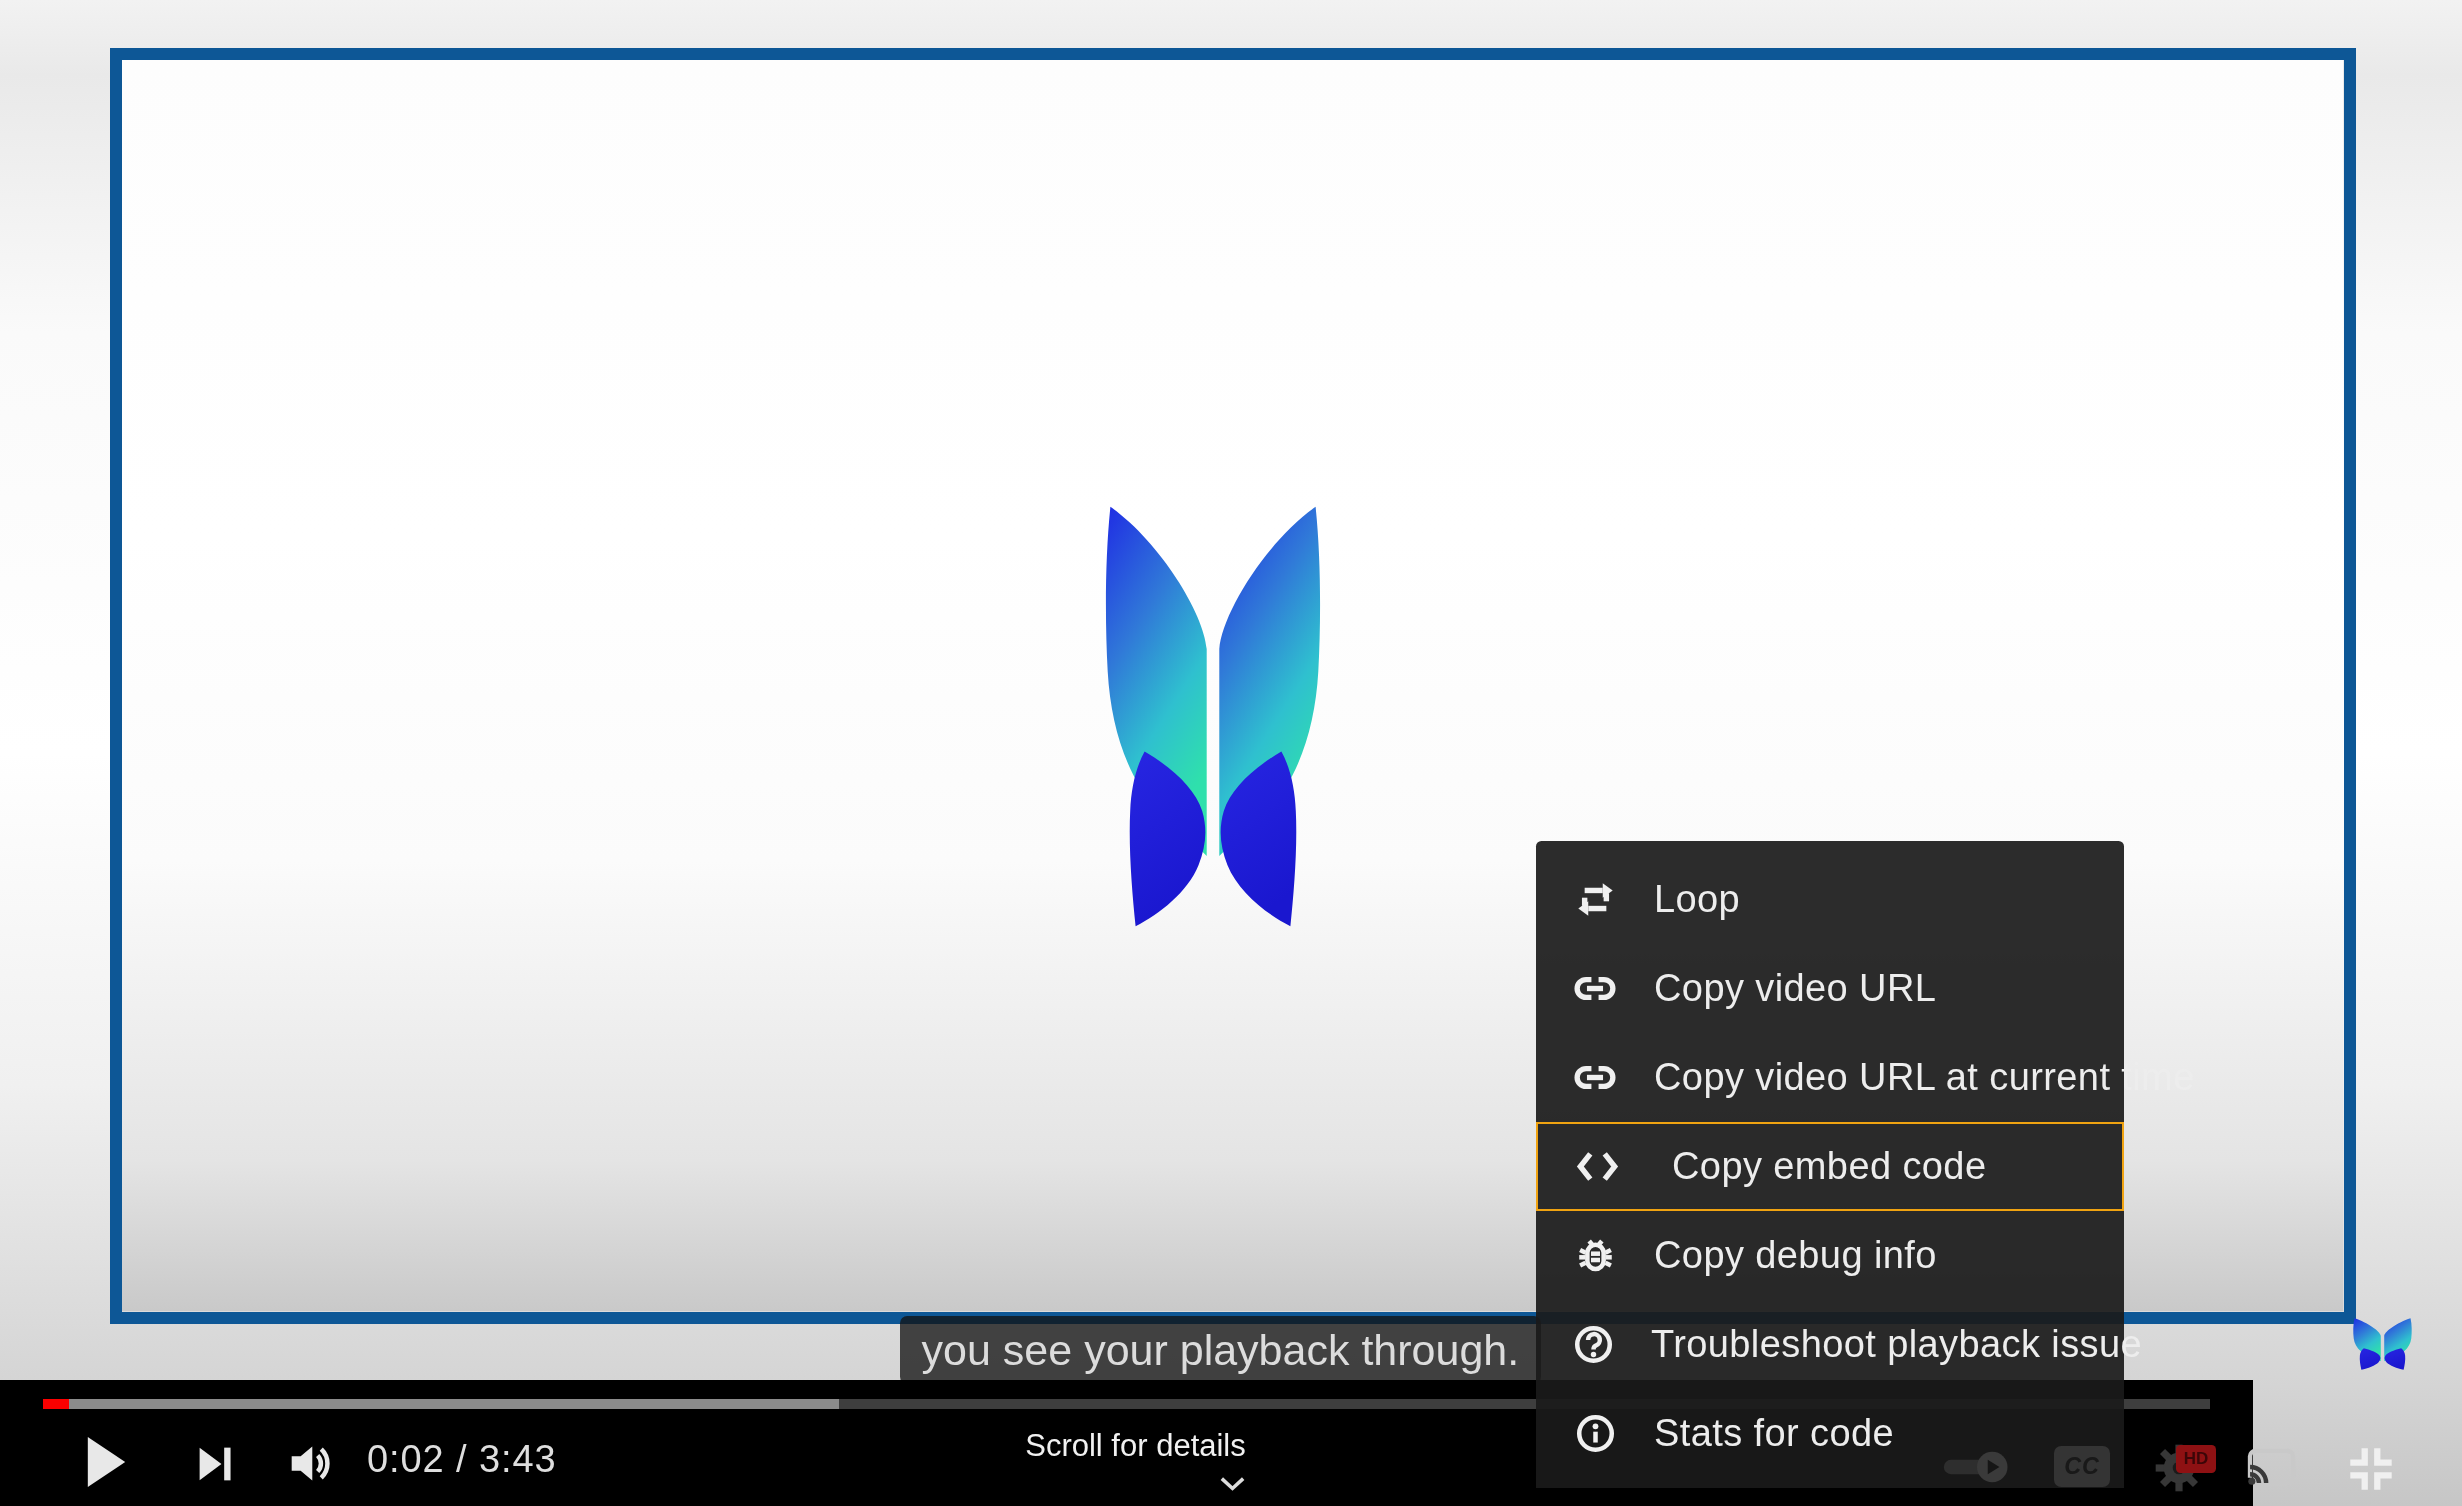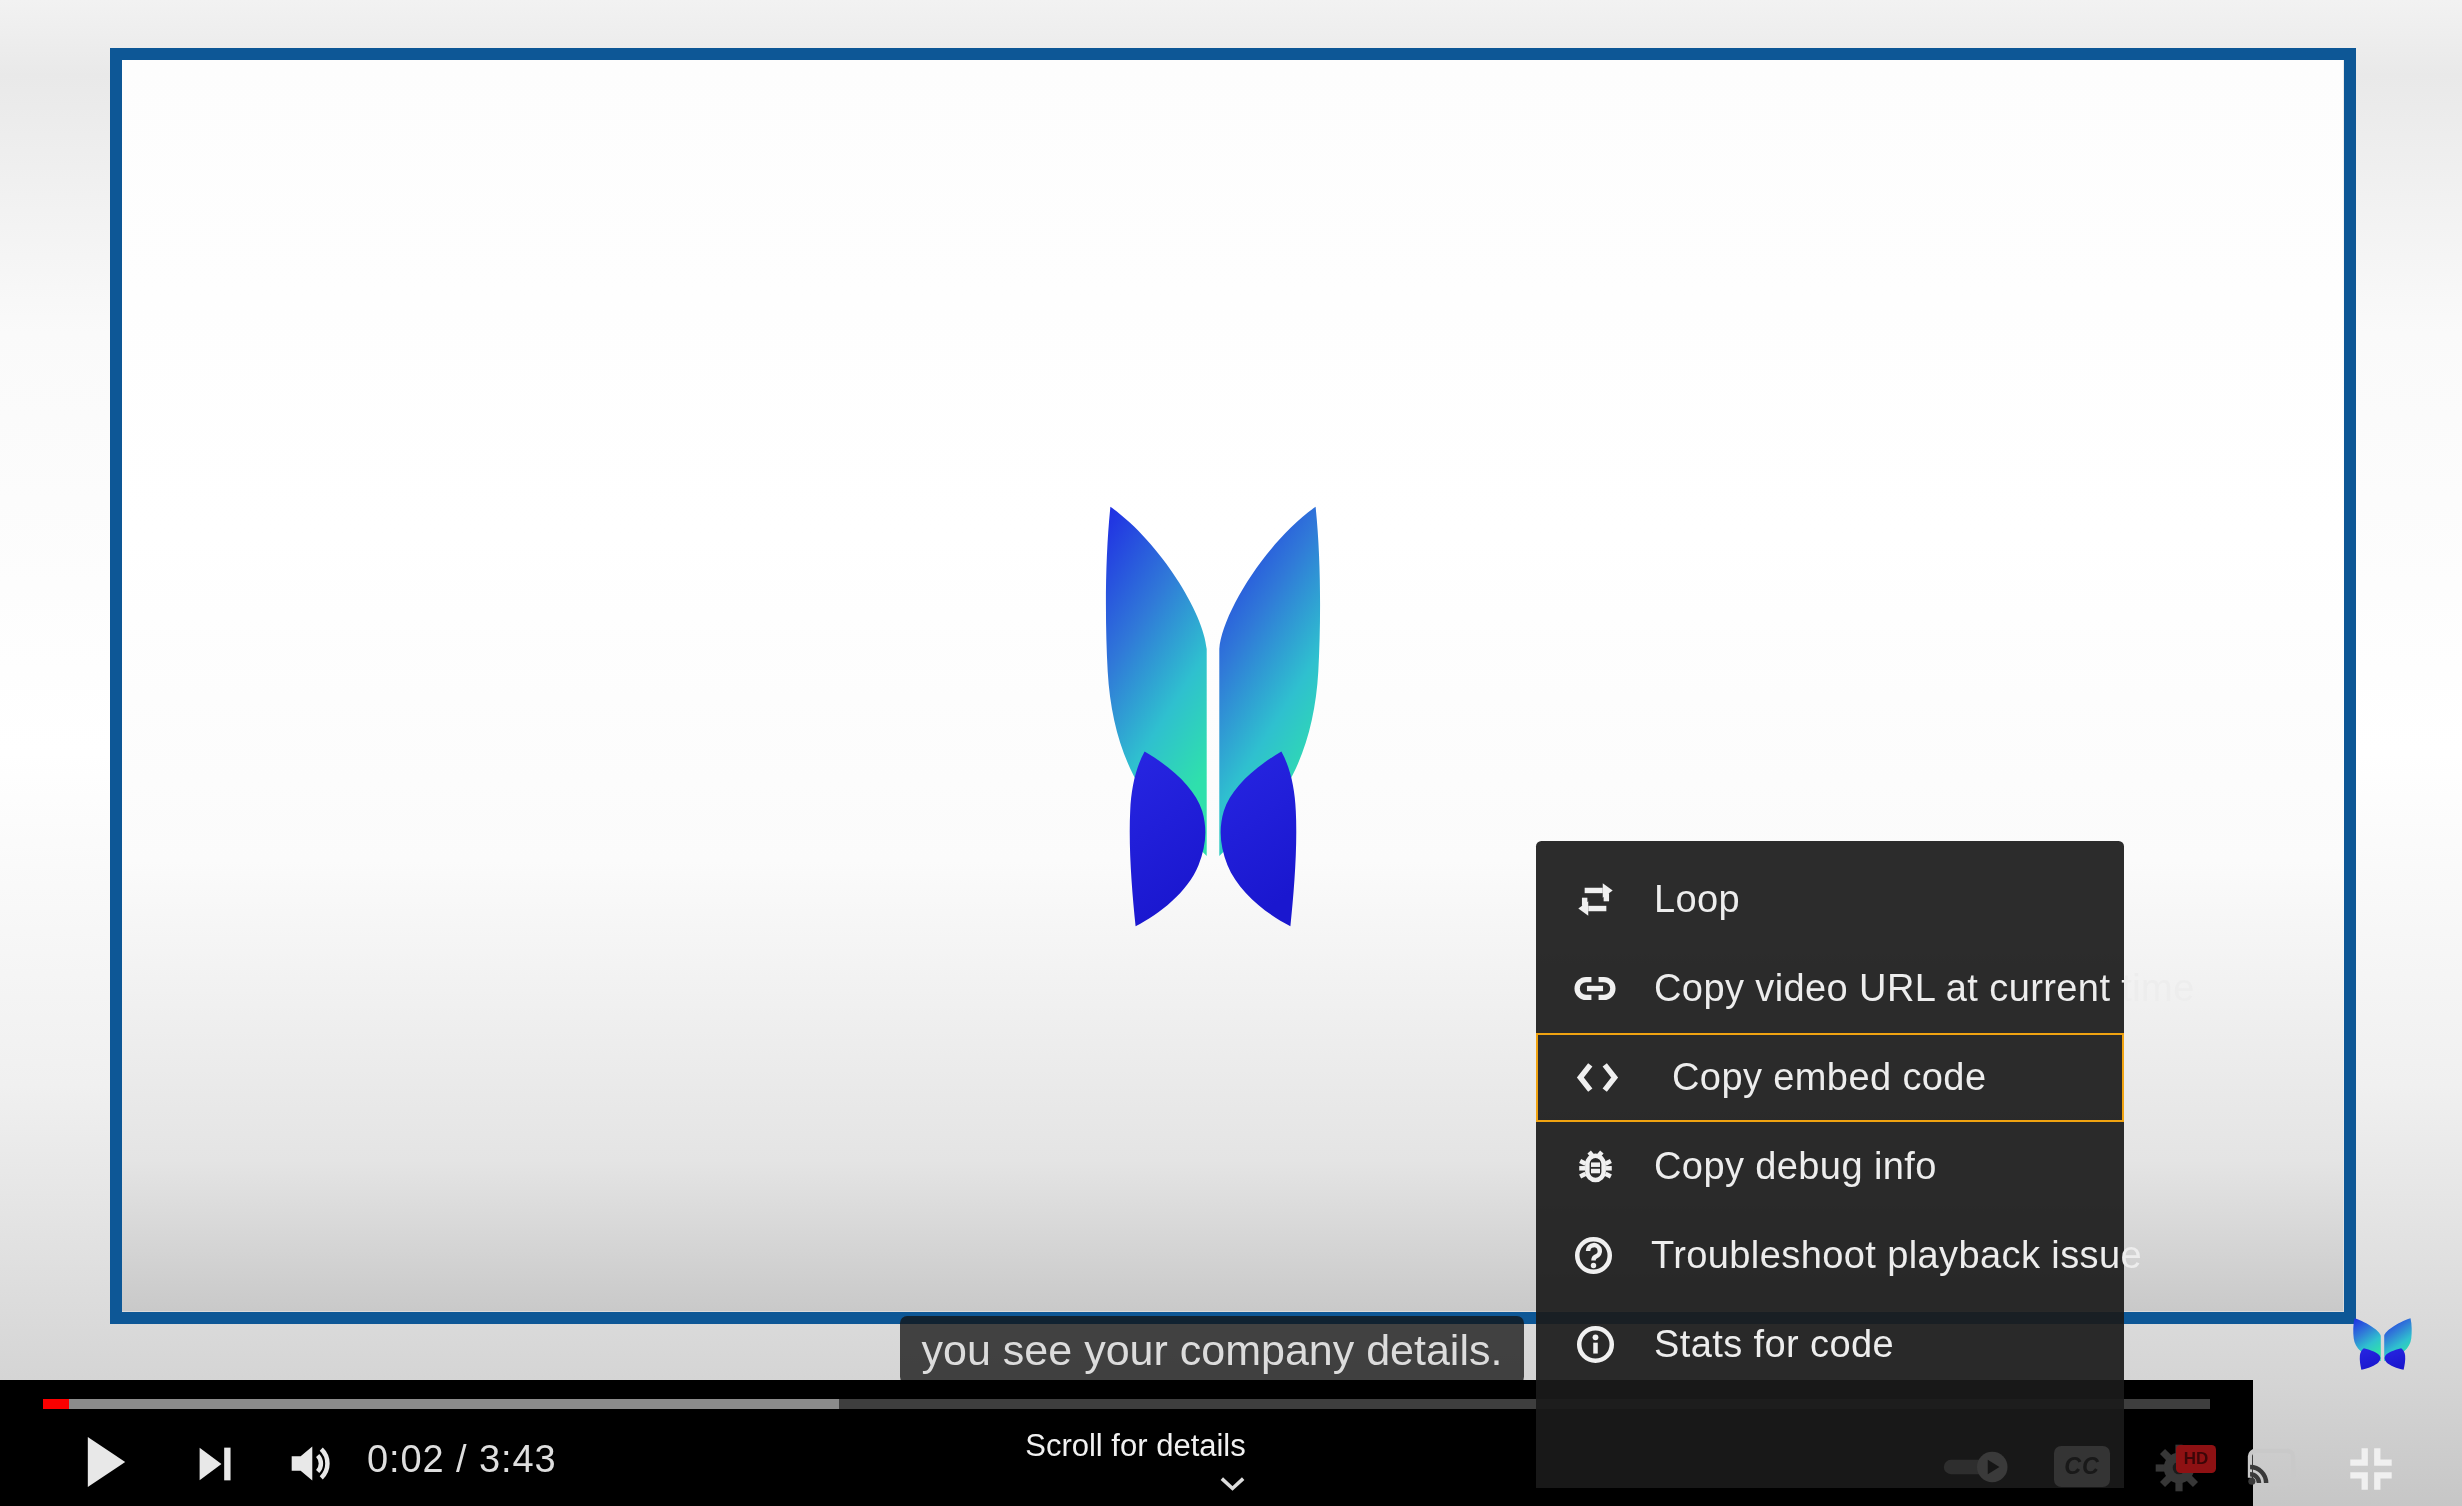--- a/index.html
+++ b/index.html
@@ -81,21 +81,21 @@
         <path d="M196,274 C165,292 140,315 132,340 C126,360 128,380 136,400 C148,430 180,455 206,468 C210,430 214,380 212,340 C211,315 206,292 196,274 Z" fill="url(#gB)"></path>
       </g>
     </defs>
     <use href="#bfly"></use>
   </svg>
 
   <svg class="logo-watermark" viewBox="0 0 240 470" preserveAspectRatio="none">
     <use href="#bfly"></use>
   </svg>
 
-  <div class="caption">you see your company details.</div>
+  <div class="caption">you see your playback through.</div>
 
   <div class="controlbar">
     <div class="progress">
       <div class="prog-buffer"></div>
       <div class="prog-played"></div>
     </div>
 
     <svg class="ctl" style="left:86px;top:55px;" width="41" height="54" viewBox="0 0 46 60">
       <polygon points="2,2 2,58 44,30" fill="#e8e8e8"></polygon>
     </svg>
@@ -130,20 +130,32 @@
             <path d="M38,36 H18"></path>
               <path d="M14,33 V24"></path>
           </g>
           <polygon points="34,8 34,24 45,16" fill="#f0f0f0"></polygon>
           <polygon points="18,28 18,44 7,36" fill="#f0f0f0"></polygon>
         </svg>
       </span>
       <span class="mlabel">Loop</span>
     </div>
 
+    <div class="menu-item">
+      <span class="micon">
+        <svg width="50" height="47" viewBox="0 0 56 52">
+          <g stroke="#f0f0f0" stroke-width="6" fill="none">
+            <path d="M24,16 H18 A10,10 0 0 0 18,36 H24"></path>
+            <path d="M32,16 H38 A10,10 0 0 1 38,36 H32"></path>
+            <path d="M19,26 H37"></path>
+          </g>
+        </svg>
+      </span>
+      <span class="mlabel">Copy video URL</span>
+    </div>
 
     <div class="menu-item">
       <span class="micon">
         <svg width="50" height="47" viewBox="0 0 56 52">
           <g stroke="#f0f0f0" stroke-width="6" fill="none">
             <path d="M24,16 H18 A10,10 0 0 0 18,36 H24"></path>
             <path d="M32,16 H38 A10,10 0 0 1 38,36 H32"></path>
             <path d="M19,26 H37"></path>
           </g>
         </svg>

